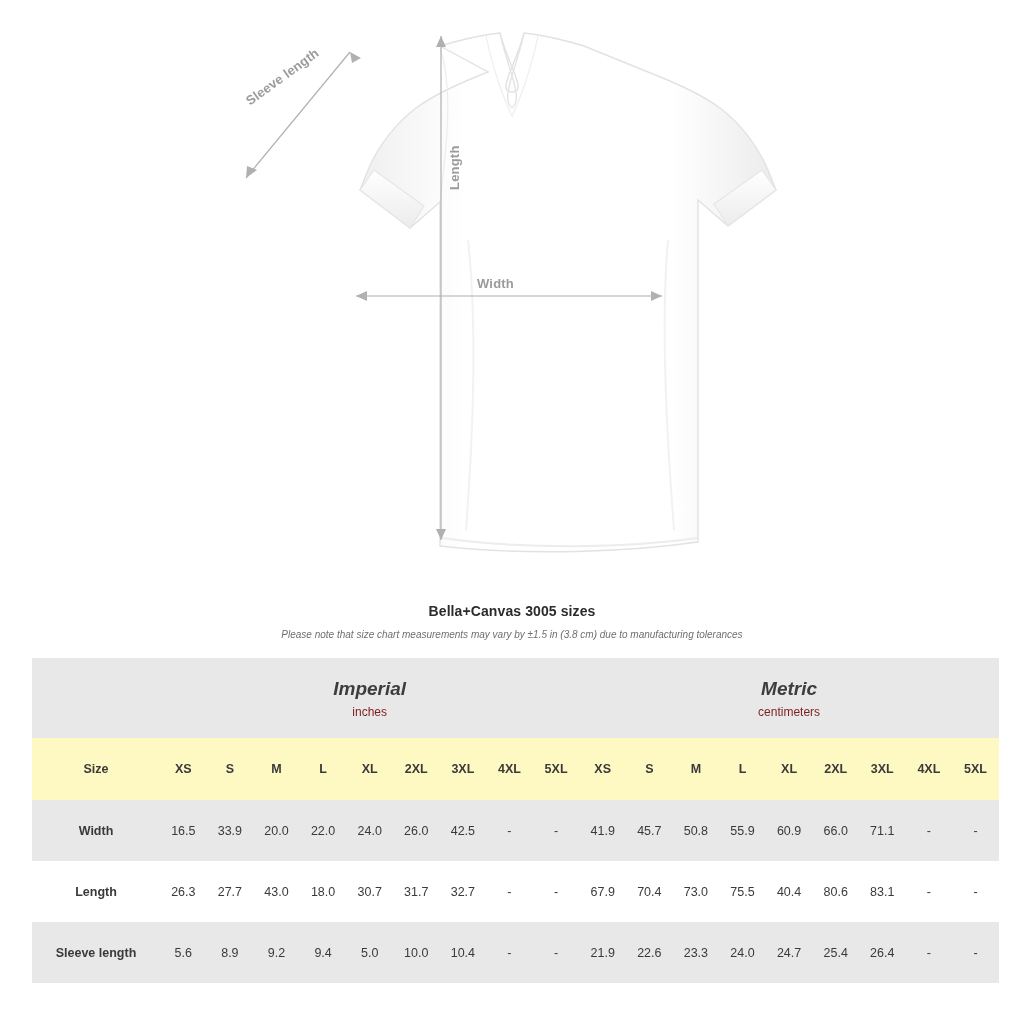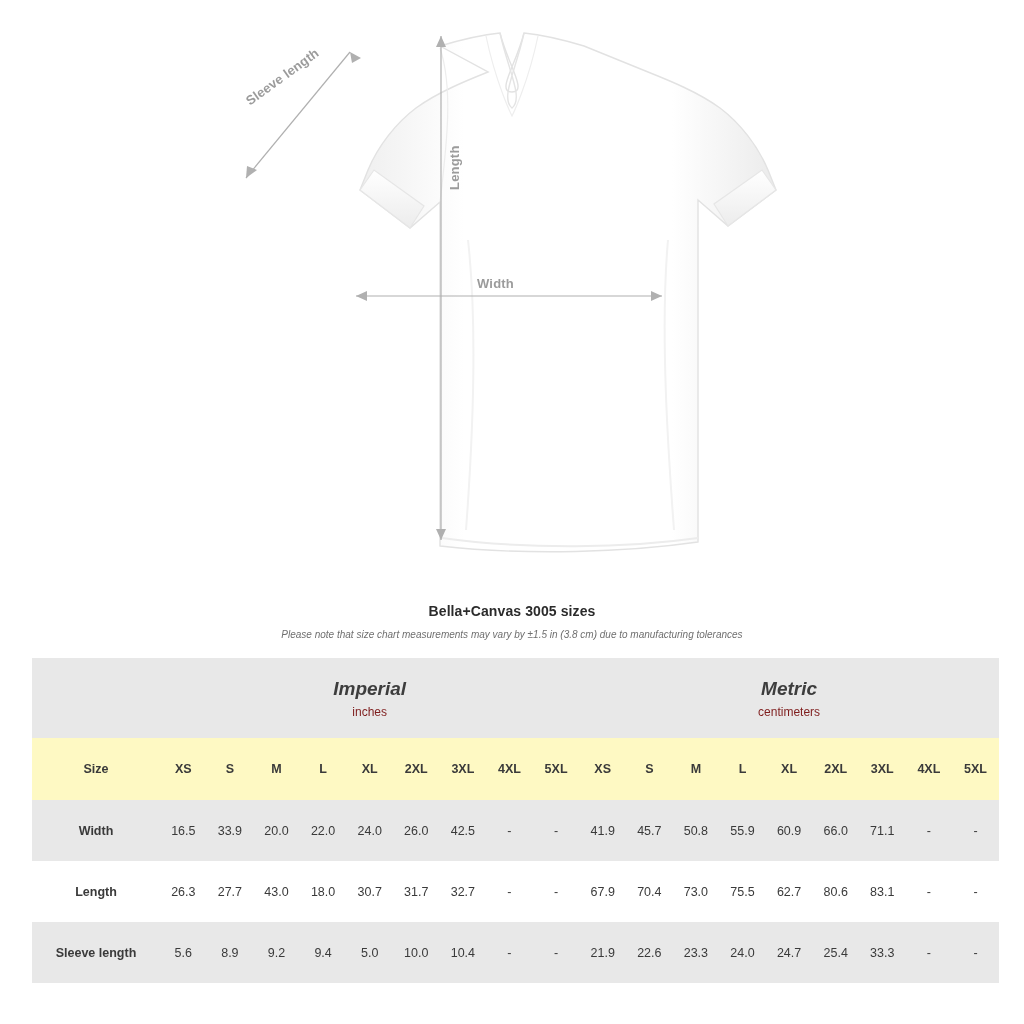--- a/index.html
+++ b/index.html
@@ -299,21 +299,21 @@
         <td>18.0</td>
         <td>30.7</td>
         <td>31.7</td>
         <td>32.7</td>
         <td>-</td>
         <td>-</td>
         <td>67.9</td>
         <td>70.4</td>
         <td>73.0</td>
         <td>75.5</td>
-        <td>62.7</td>
+        <td>40.4</td>
         <td>80.6</td>
         <td>83.1</td>
         <td>-</td>
         <td>-</td>
       </tr>
 
       <tr class="data-row shaded">
         <td class="row-label">Sleeve length</td>
         <td>5.6</td>
         <td>8.9</td>
@@ -323,19 +323,19 @@
         <td>10.0</td>
         <td>10.4</td>
         <td>-</td>
         <td>-</td>
         <td>21.9</td>
         <td>22.6</td>
         <td>23.3</td>
         <td>24.0</td>
         <td>24.7</td>
         <td>25.4</td>
-        <td>33.3</td>
+        <td>26.4</td>
         <td>-</td>
         <td>-</td>
       </tr>
     </tbody>
   </table>
 </div>
 
 </body></html>

